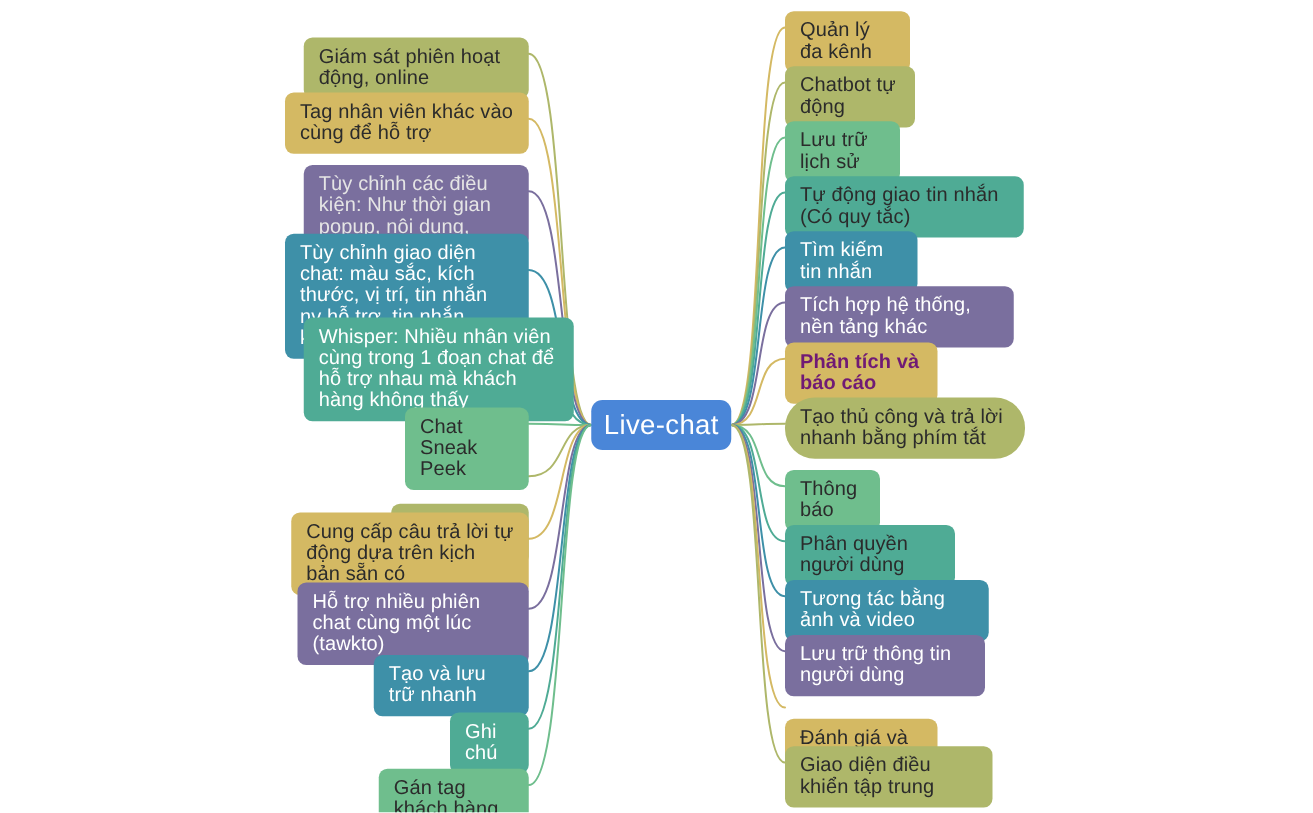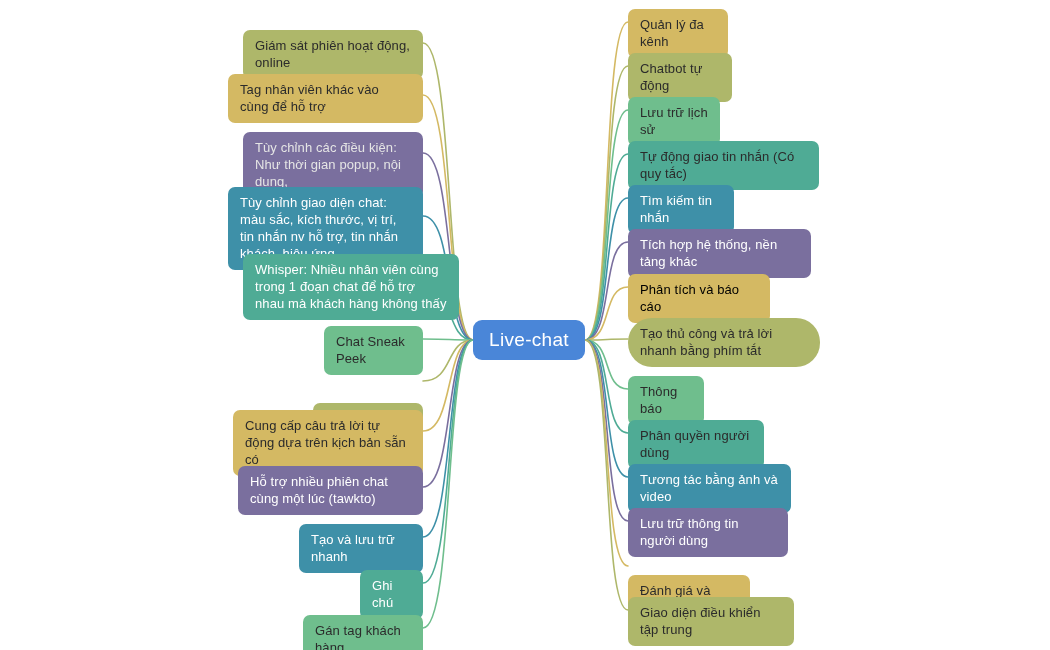--- a/index.html
+++ b/index.html
@@ -23,21 +23,21 @@
     top: 0;
     width: 1050px;
     height: 650px;
     pointer-events: none;
   }
   .node {
     position: absolute;
     box-sizing: border-box;
     border-radius: 7px;
     padding: 7px 12px 8px 12px;
-    font-size: 13px;
+    font-size: 16px;
     line-height: 17px;
     letter-spacing: 0.1px;
     color: #2b2b2b;
     display: flex;
     align-items: center;
     z-index: 3;
   }
   .node.light-text { color: #ffffff; }
   .node-label {
     display: block;
@@ -48,21 +48,21 @@
   }
   .node.right {
     justify-content: flex-start;
   }
   #center-node {
     position: absolute;
     box-sizing: border-box;
     border-radius: 9px;
     background: #4a86d8;
     color: #ffffff;
-    font-size: 19px;
+    font-size: 22px;
     letter-spacing: 0.3px;
     display: flex;
     align-items: center;
     justify-content: center;
     z-index: 5;
   }
 </style>
 </head>
 <body>
 
@@ -151,21 +151,21 @@
       </div>
       <div class="node right" style="left: 628px; top: 141px; width: 191px; min-height: 26px; background: rgb(79, 171, 149); color: rgb(43, 43, 43);">
         <span class="node-label">Tự động giao tin nhắn (Có quy tắc)</span>
       </div>
       <div class="node right light-text" style="left: 628px; top: 185px; width: 106px; min-height: 26px; background: rgb(62, 144, 168); color: rgb(255, 255, 255);">
         <span class="node-label">Tìm kiếm tin nhắn</span>
       </div>
       <div class="node right light-text" style="left: 628px; top: 229px; width: 183px; min-height: 26px; background: rgb(122, 111, 158); color: rgb(255, 255, 255);">
         <span class="node-label">Tích hợp hệ thống, nền tảng khác</span>
       </div>
-      <div class="node right" style="left: 628px; top: 274px; width: 142px; min-height: 26px; background: rgb(212, 185, 99); color: #000000;">
+      <div class="node right" style="left: 628px; top: 274px; width: 122px; min-height: 26px; background: rgb(212, 185, 99); color: #701a75; font-weight: bold;">
         <span class="node-label">Phân tích và báo cáo</span>
       </div>
       <div class="node right" style="left: 628px; top: 318px; width: 192px; min-height: 42px; background: rgb(174, 183, 106); color: rgb(43, 43, 43); border-radius: 24px;">
         <span class="node-label">Tạo thủ công và trả lời nhanh bằng phím tắt</span>
       </div>
       <div class="node right" style="left: 628px; top: 376px; width: 76px; min-height: 26px; background: rgb(111, 190, 141); color: rgb(43, 43, 43);">
         <span class="node-label">Thông báo</span>
       </div>
       <div class="node right" style="left: 628px; top: 420px; width: 136px; min-height: 26px; background: rgb(79, 171, 149); color: rgb(43, 43, 43);">
         <span class="node-label">Phân quyền người dùng</span>

